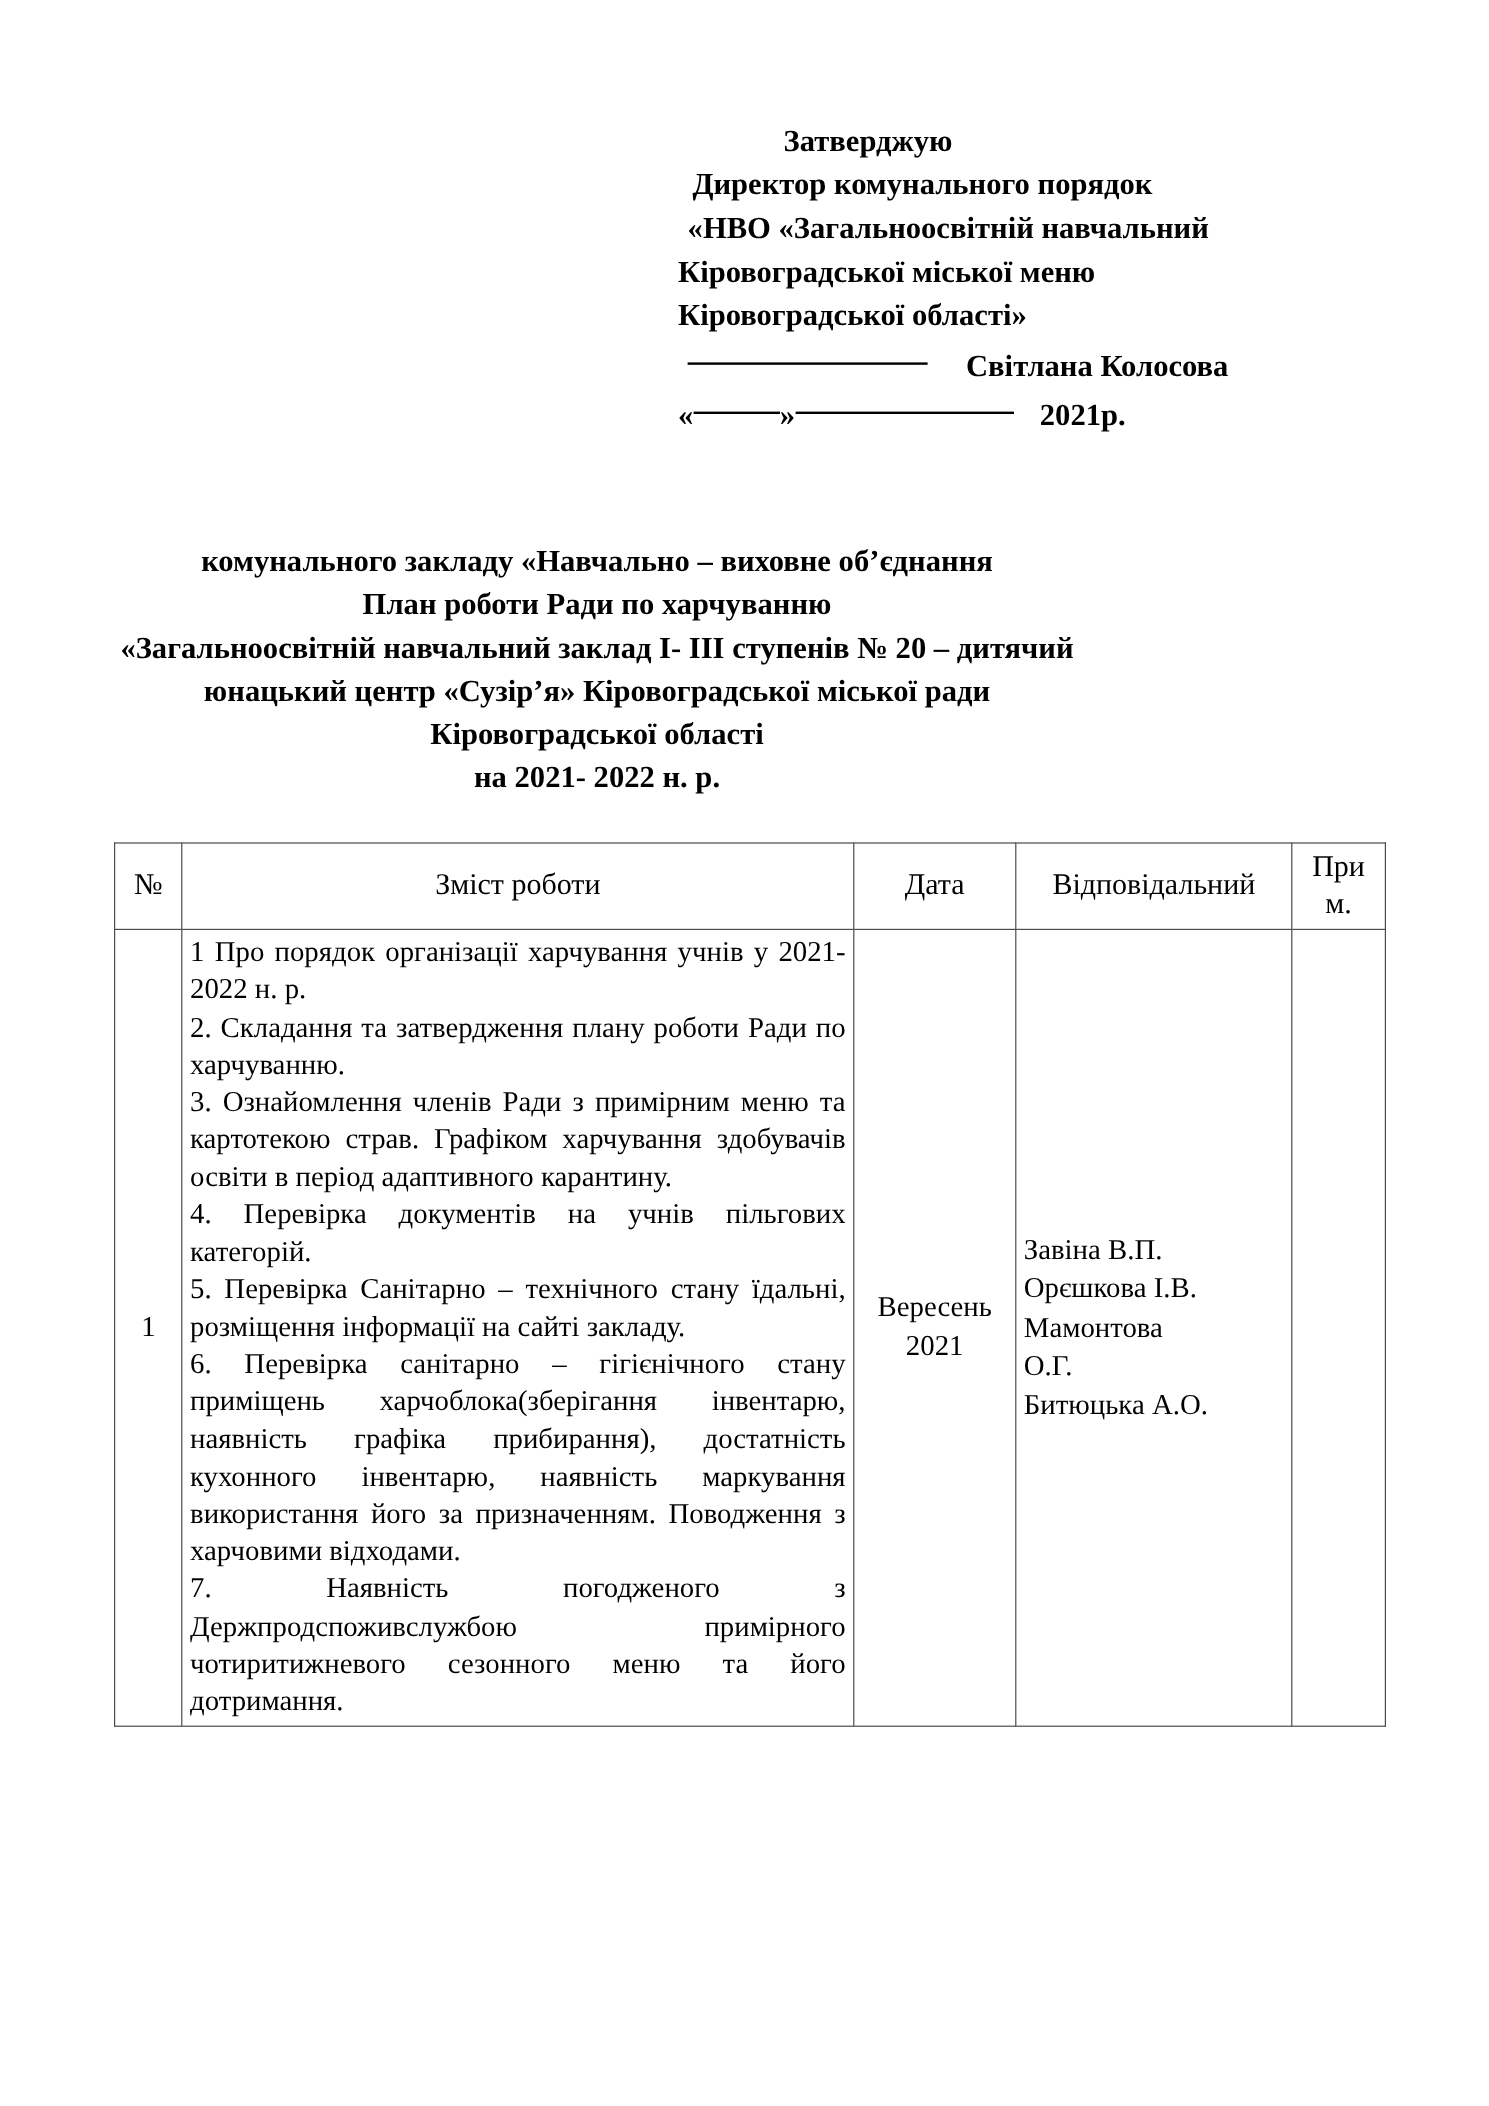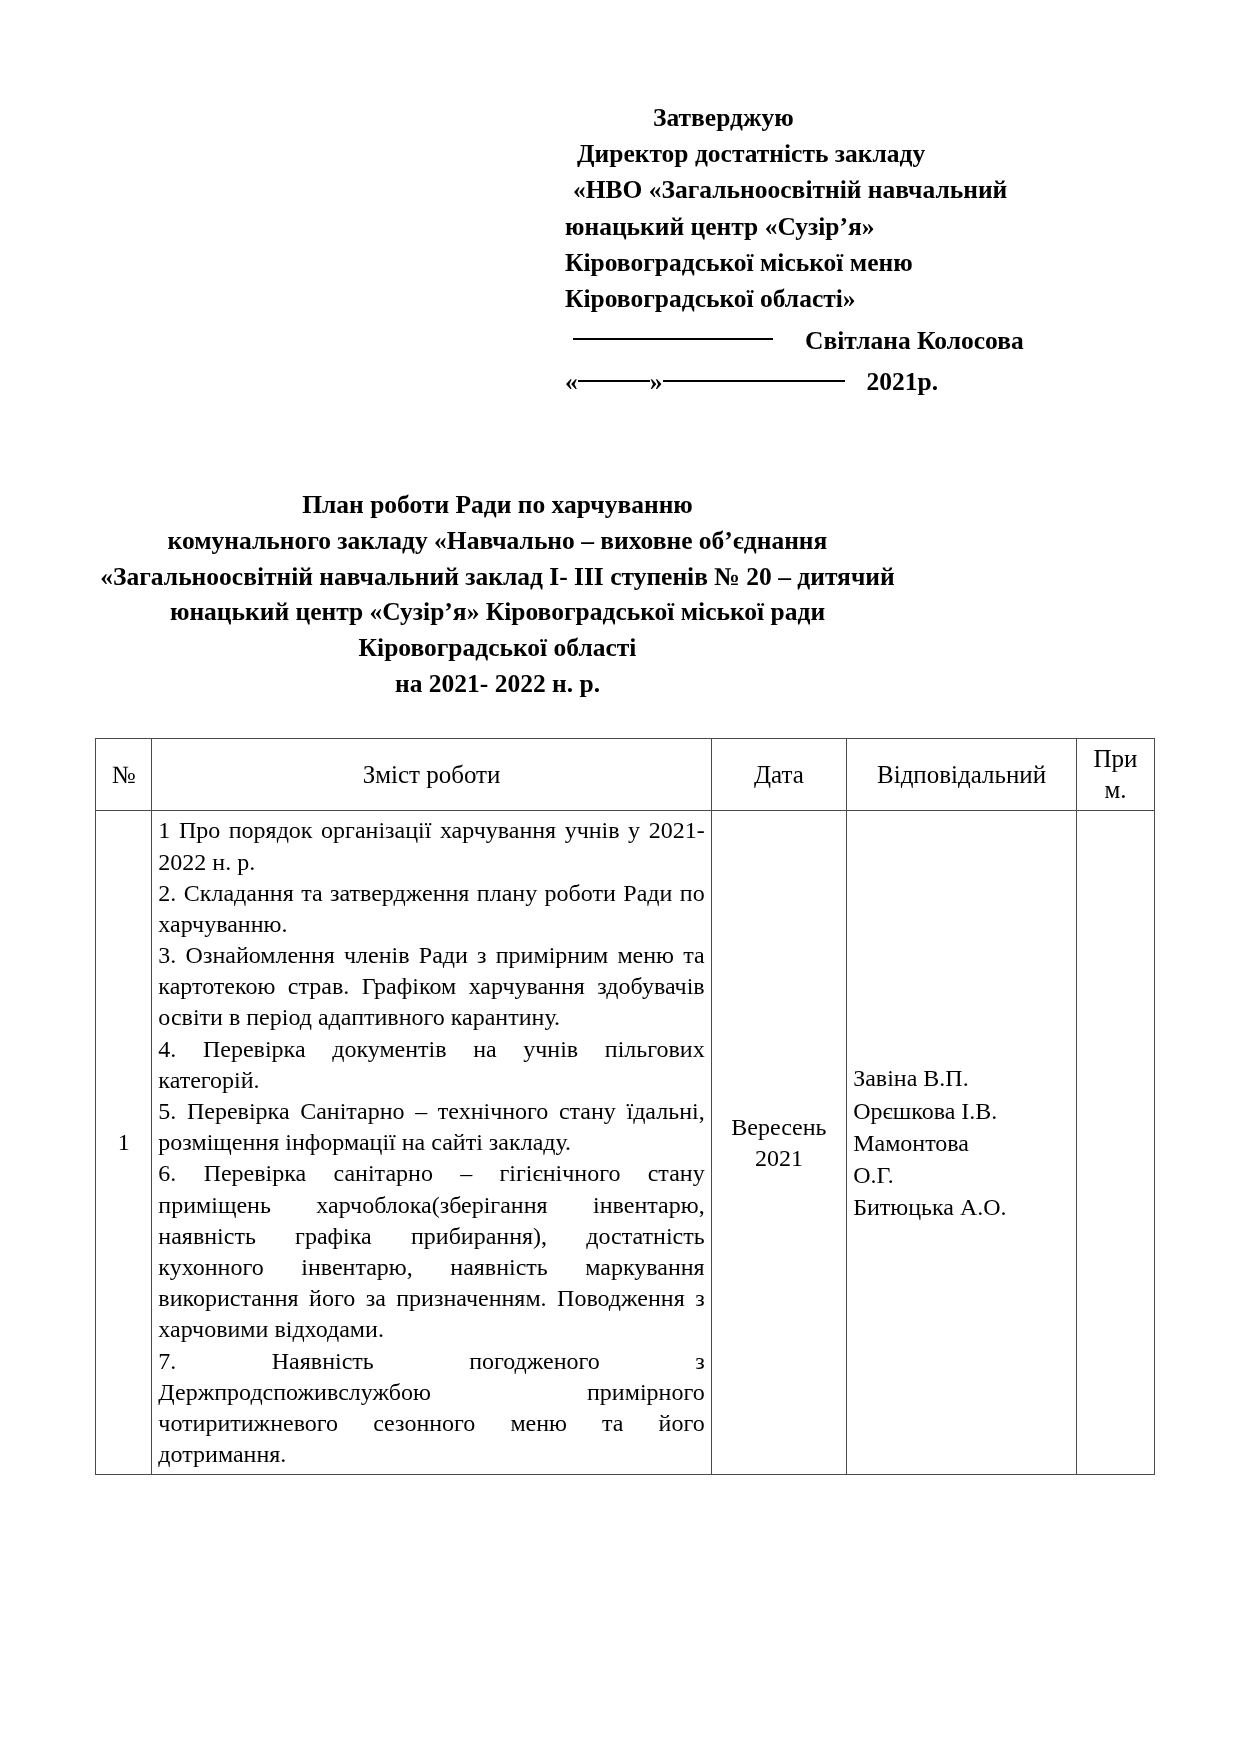--- a/index.html
+++ b/index.html
@@ -146,38 +146,37 @@
   }
   td.cell-note { }
 </style>
 </head>
 <body>
 
 <div class="page">
 
   <div class="approval-block">
     <div class="approval-title">Затверджую</div>
-    <div class="approval-line indent2">Директор  достатність закладу</div>
+    <div class="approval-line indent2">Директор  комунального порядок</div>
     <div class="approval-line indent1">«НВО «Загальноосвітній навчальний</div>
-    <div class="approval-line">юнацький центр «Сузір’я»</div>
     <div class="approval-line">Кіровоградської міської  меню</div>
     <div class="approval-line">Кіровоградської області»</div>
 
     <div class="sign-row">
       <span class="rule rule-sign"></span><span class="sign-name">Світлана Колосова</span>
     </div>
 
     <div class="date-row">
       <span>«</span><span class="rule rule-day"></span><span>»</span><span class="rule rule-month"></span><span class="year-label">2021р.</span>
     </div>
   </div>
 
   <div class="doc-heading">
+    <div>комунального закладу «Навчально – виховне об’єднання</div>
     <div>План роботи Ради по харчуванню</div>
-    <div>комунального закладу «Навчально – виховне об’єднання</div>
     <div>«Загальноосвітній навчальний заклад I- III ступенів № 20 – дитячий</div>
     <div>юнацький центр «Сузір’я»  Кіровоградської міської ради</div>
     <div>Кіровоградської області</div>
     <div>на 2021- 2022 н. р.</div>
   </div>
 
   <div class="table-wrap">
     <table class="plan">
       <colgroup>
         <col class="c-num">

